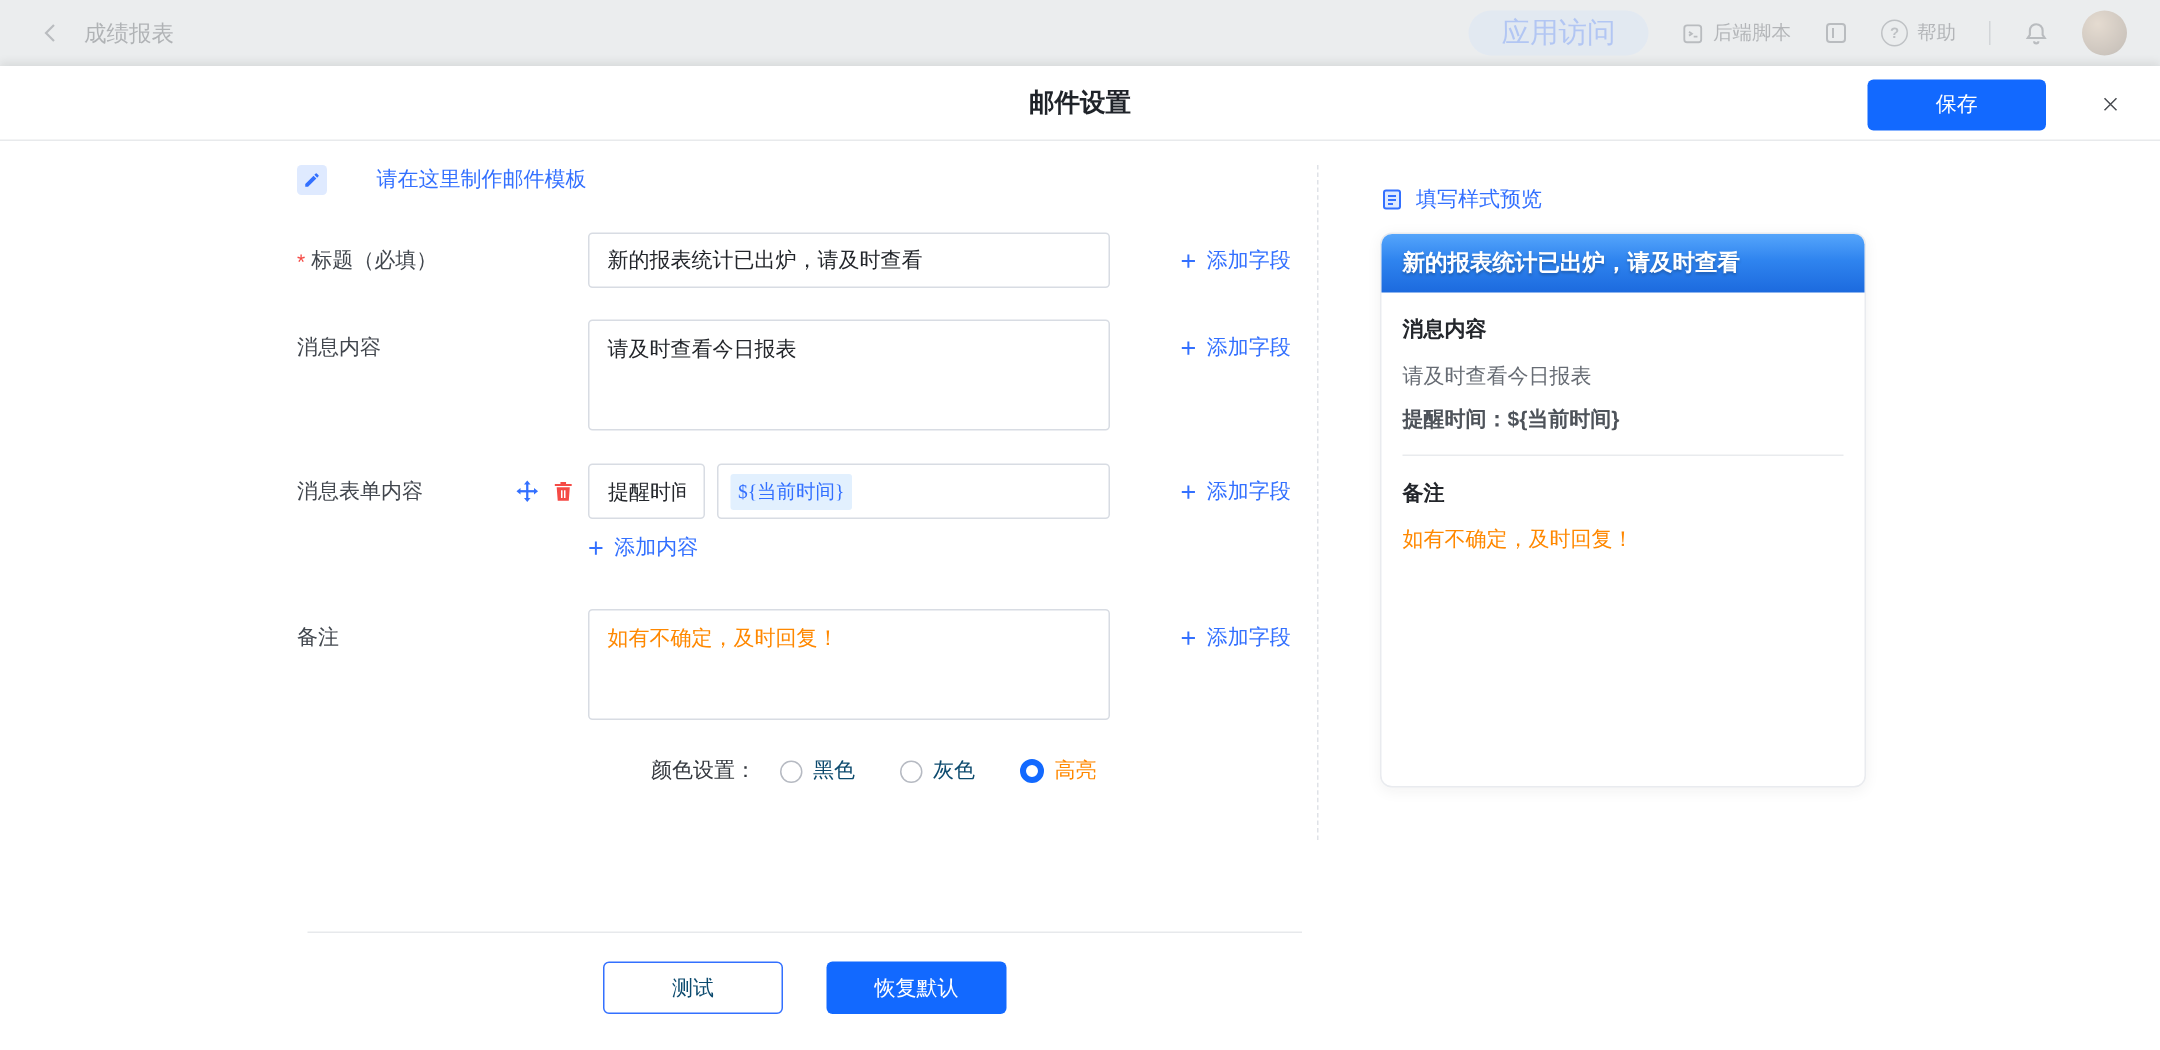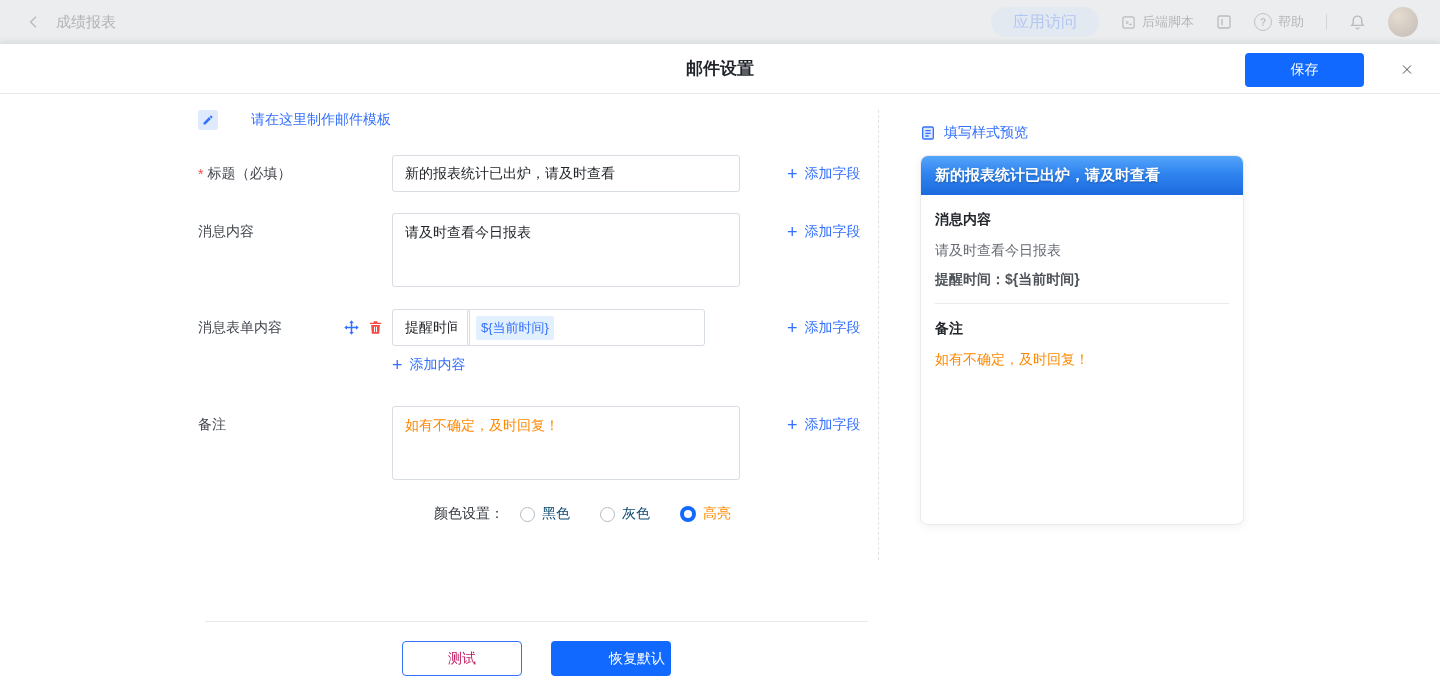--- a/index.html
+++ b/index.html
@@ -7,21 +7,21 @@
           font-family:"Liberation Sans","DejaVu Sans",sans-serif;font-size:14px;color:#1f2329;}
 
   
   .topbar{position:absolute;top:0;left:0;width:1440px;height:44px;background:#ebedee;}
   .topbar-inner{height:100%;display:flex;align-items:center;justify-content:space-between;
                 padding:0 22px 0 26px;opacity:.30;}
   .tb-left{display:flex;align-items:center;gap:14px;}
   .tb-title{font-size:15px;color:#2b2f36;}
   .tb-right{display:flex;align-items:center;gap:22px;}
   .tb-pill{height:30px;padding:0 22px;border-radius:16px;background:#cfe0fb;color:#3370ff;
-           display:flex;align-items:center;font-size:16px;border:none;}
+           display:flex;align-items:center;font-size:19px;border:none;}
   .tb-item{display:flex;align-items:center;gap:6px;color:#35383f;font-size:13px;}
   .tb-div{width:1px;height:16px;background:#9aa0a8;}
   .tb-avatar{width:30px;height:30px;border-radius:50%;
              background:radial-gradient(circle at 35% 30%,#d8b48e,#8a6d52 70%,#5d4a38);}
   .qmark{width:16px;height:16px;border:1.5px solid #5a5f66;border-radius:50%;display:flex;
          align-items:center;justify-content:center;font-size:10px;font-weight:700;color:#5a5f66;}
 
   
   .modal{position:absolute;top:44px;left:0;width:1440px;height:656px;background:#fff;
          box-shadow:0 -2px 6px rgba(31,35,41,.10);}
@@ -56,43 +56,43 @@
   .link-1{position:absolute;left:787px;top:121px;}
 
   .row-content-label{position:absolute;left:198px;top:169px;height:37px;display:flex;align-items:center;}
   .row-content-ta{position:absolute;left:392px;top:169px;width:348px;height:74px;}
   .link-2{position:absolute;left:787px;top:179px;}
 
   .row-form-label{position:absolute;left:198px;top:265px;width:194px;height:37px;display:flex;align-items:center;}
   .row-form-icons{position:absolute;left:344px;top:265px;height:37px;display:flex;align-items:center;gap:9px;}
   .icon-btn{background:none;border:none;padding:0;cursor:pointer;display:flex;align-items:center;}
   .row-form-name{position:absolute;left:392px;top:265px;width:78px;height:37px;}
-  .row-form-value{position:absolute;left:467px;top:265px;width:238px;height:37px;box-sizing:border-box;
-                  border:1px solid #d8dce3;border-radius:3px;display:flex;align-items:center;padding:0 8px;}
+  .row-form-value{position:absolute;left:478px;top:265px;width:262px;height:37px;box-sizing:border-box;
+                  border:1px solid #d8dce3;border-radius:3px;display:flex;align-items:center;padding:0 8px;font-family:Liberation Serif, serif;}
   .var-tag{background:#e2f0fe;color:#3370ff;font-size:13px;padding:3px 5px;border-radius:2px;}
   .link-3{position:absolute;left:787px;top:275px;}
   .link-addcontent{position:absolute;left:392px;top:312px;}
 
   .row-remark-label{position:absolute;left:198px;top:362px;height:37px;display:flex;align-items:center;}
   .row-remark-ta{position:absolute;left:392px;top:362px;width:348px;height:74px;}
   .link-4{position:absolute;left:787px;top:372px;}
 
   .color-row{position:absolute;left:392px;top:461px;display:flex;align-items:center;}
   .color-label{color:#33373d;margin-right:16px;margin-left:42px;}
   .radio-opt{display:flex;align-items:center;gap:7px;margin-right:30px;cursor:pointer;}
   .radio{box-sizing:border-box;width:15px;height:15px;border:1px solid #b6bac2;border-radius:50%;background:#fff;}
   .radio.checked{width:16px;height:16px;border:4.5px solid #1269ff;}
   .radio-text{color:#0c4a6e;}
   .radio-text.hl{color:#ff8800;}
 
   .form-divider{position:absolute;left:205px;top:577px;width:663px;height:0;border-top:1px solid #e7e9ec;}
   .test-btn{position:absolute;left:402px;top:597px;width:120px;height:35px;background:#fff;
-            border:1px solid #3370ff;color:#be185d;border-radius:4px;font-size:14px;cursor:pointer;}
+            border:1px solid #3370ff;color:#0c4a6e;border-radius:4px;font-size:14px;cursor:pointer;}
   .reset-btn{position:absolute;left:551px;top:597px;width:120px;height:35px;background:#1269ff;
-             border:none;color:#fff;border-radius:4px;font-size:14px;cursor:pointer;text-align:right;}
+             border:none;color:#fff;border-radius:4px;font-size:14px;cursor:pointer;}
 
   .vdash{position:absolute;left:878px;top:66px;height:450px;width:0;border-left:1px dashed #dfe2e7;}
 
   
   .pv-head{position:absolute;left:920px;top:80px;display:flex;align-items:center;gap:8px;color:#3370ff;font-size:14px;}
   .pcard{position:absolute;left:920px;top:111px;width:324px;height:370px;background:#fff;
          border:1px solid #e9ebef;border-radius:8px;box-shadow:0 2px 10px rgba(31,35,41,.06);box-sizing:border-box;}
   .pcard-header{height:39px;border-radius:7px 7px 0 0;background:linear-gradient(180deg,#55a5fb 0%,#2f84ef 45%,#1c6ade 100%);
                 display:flex;align-items:center;padding:0 14px;color:#fff;font-weight:700;font-size:15px;
                 text-shadow:0 1px 2px rgba(0,0,0,.25);}

